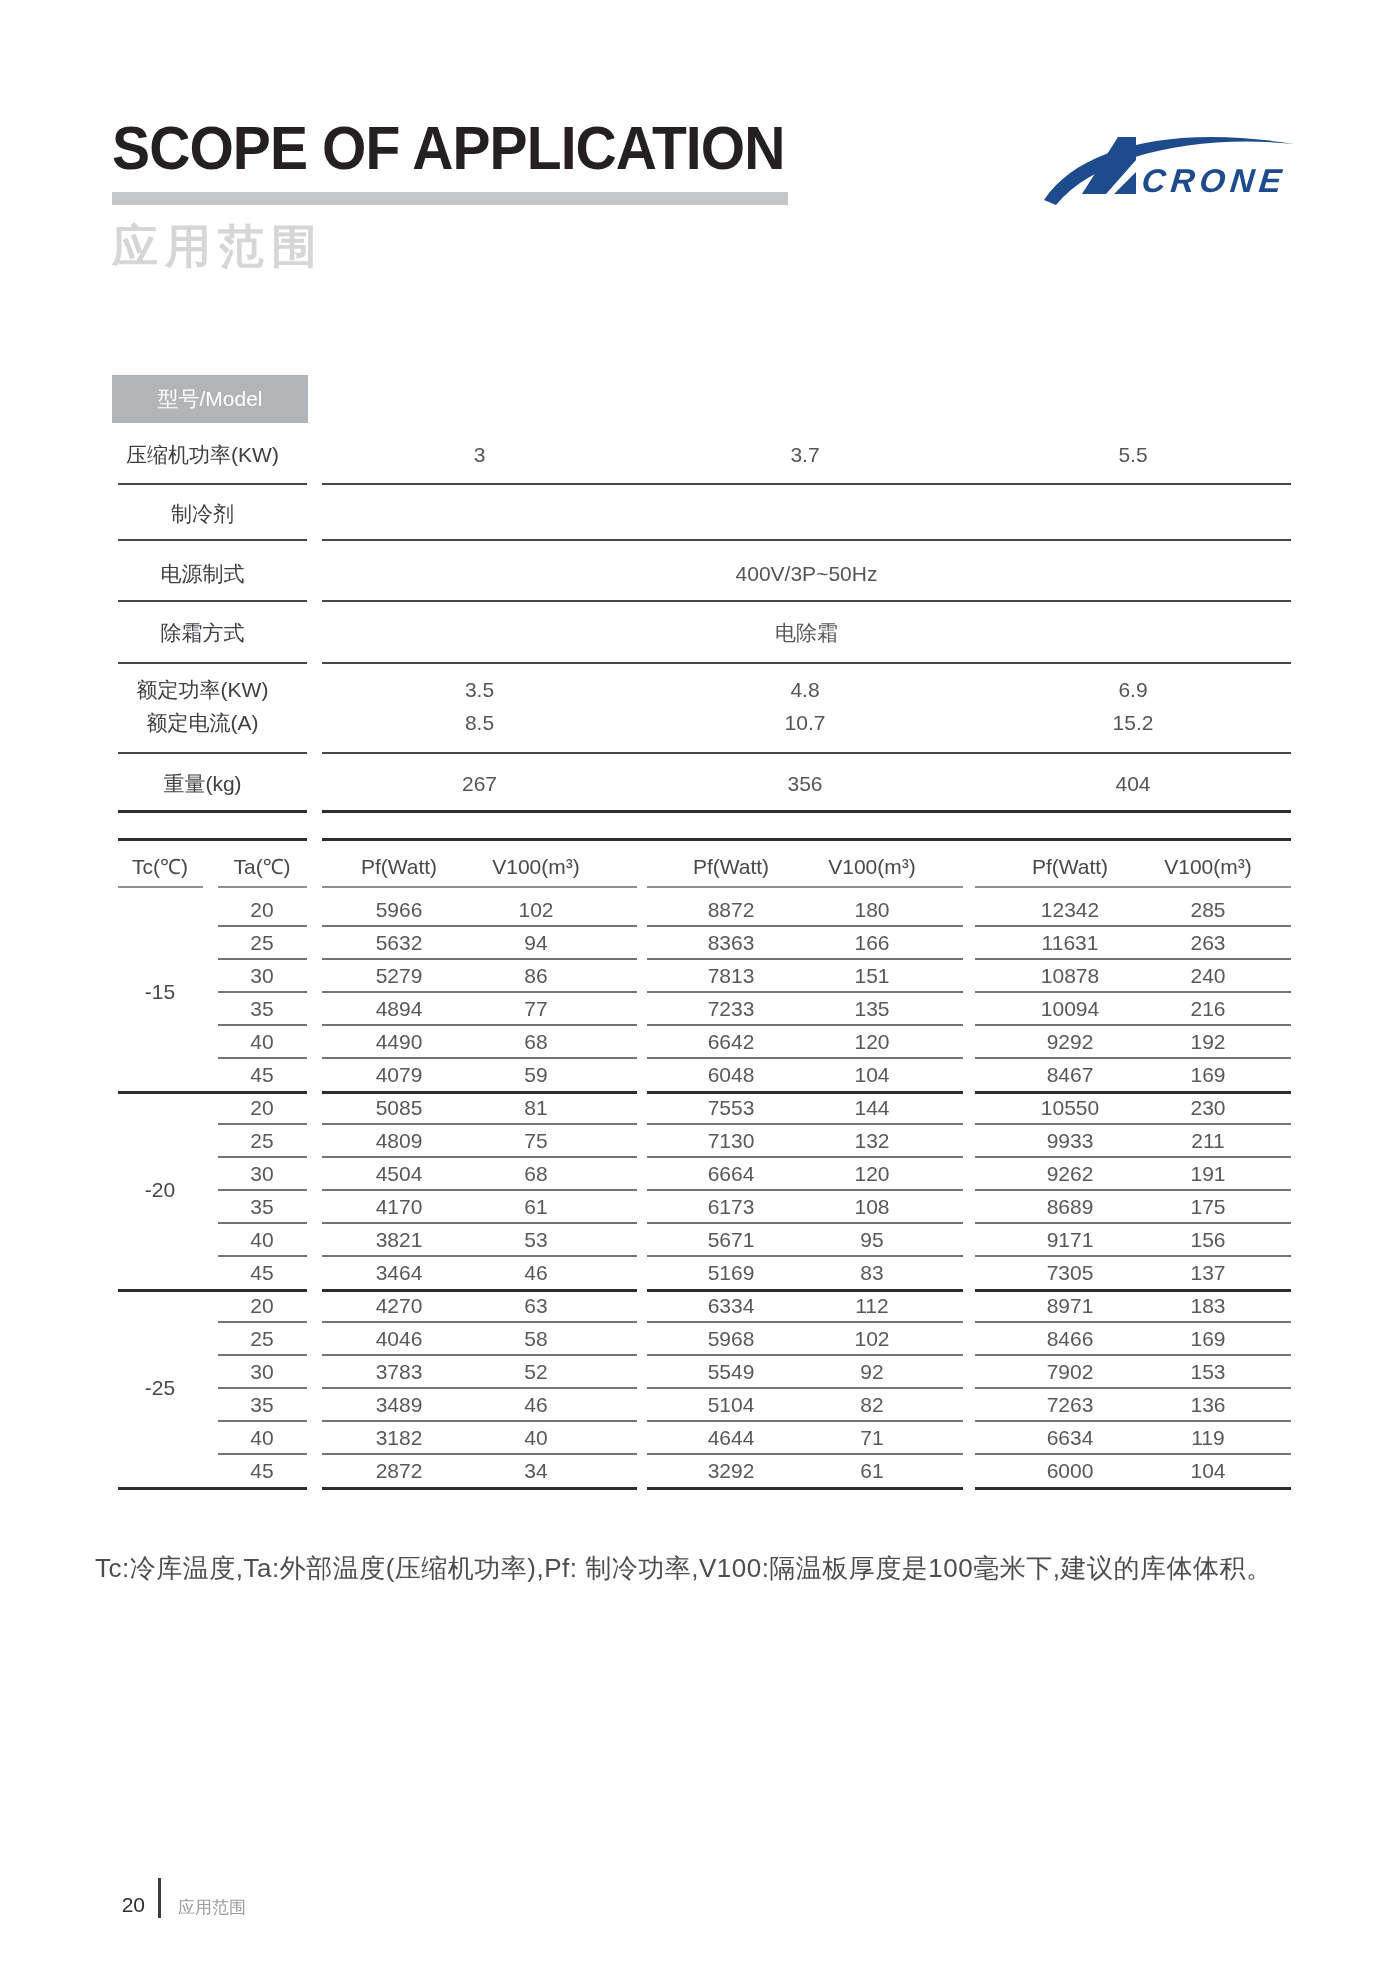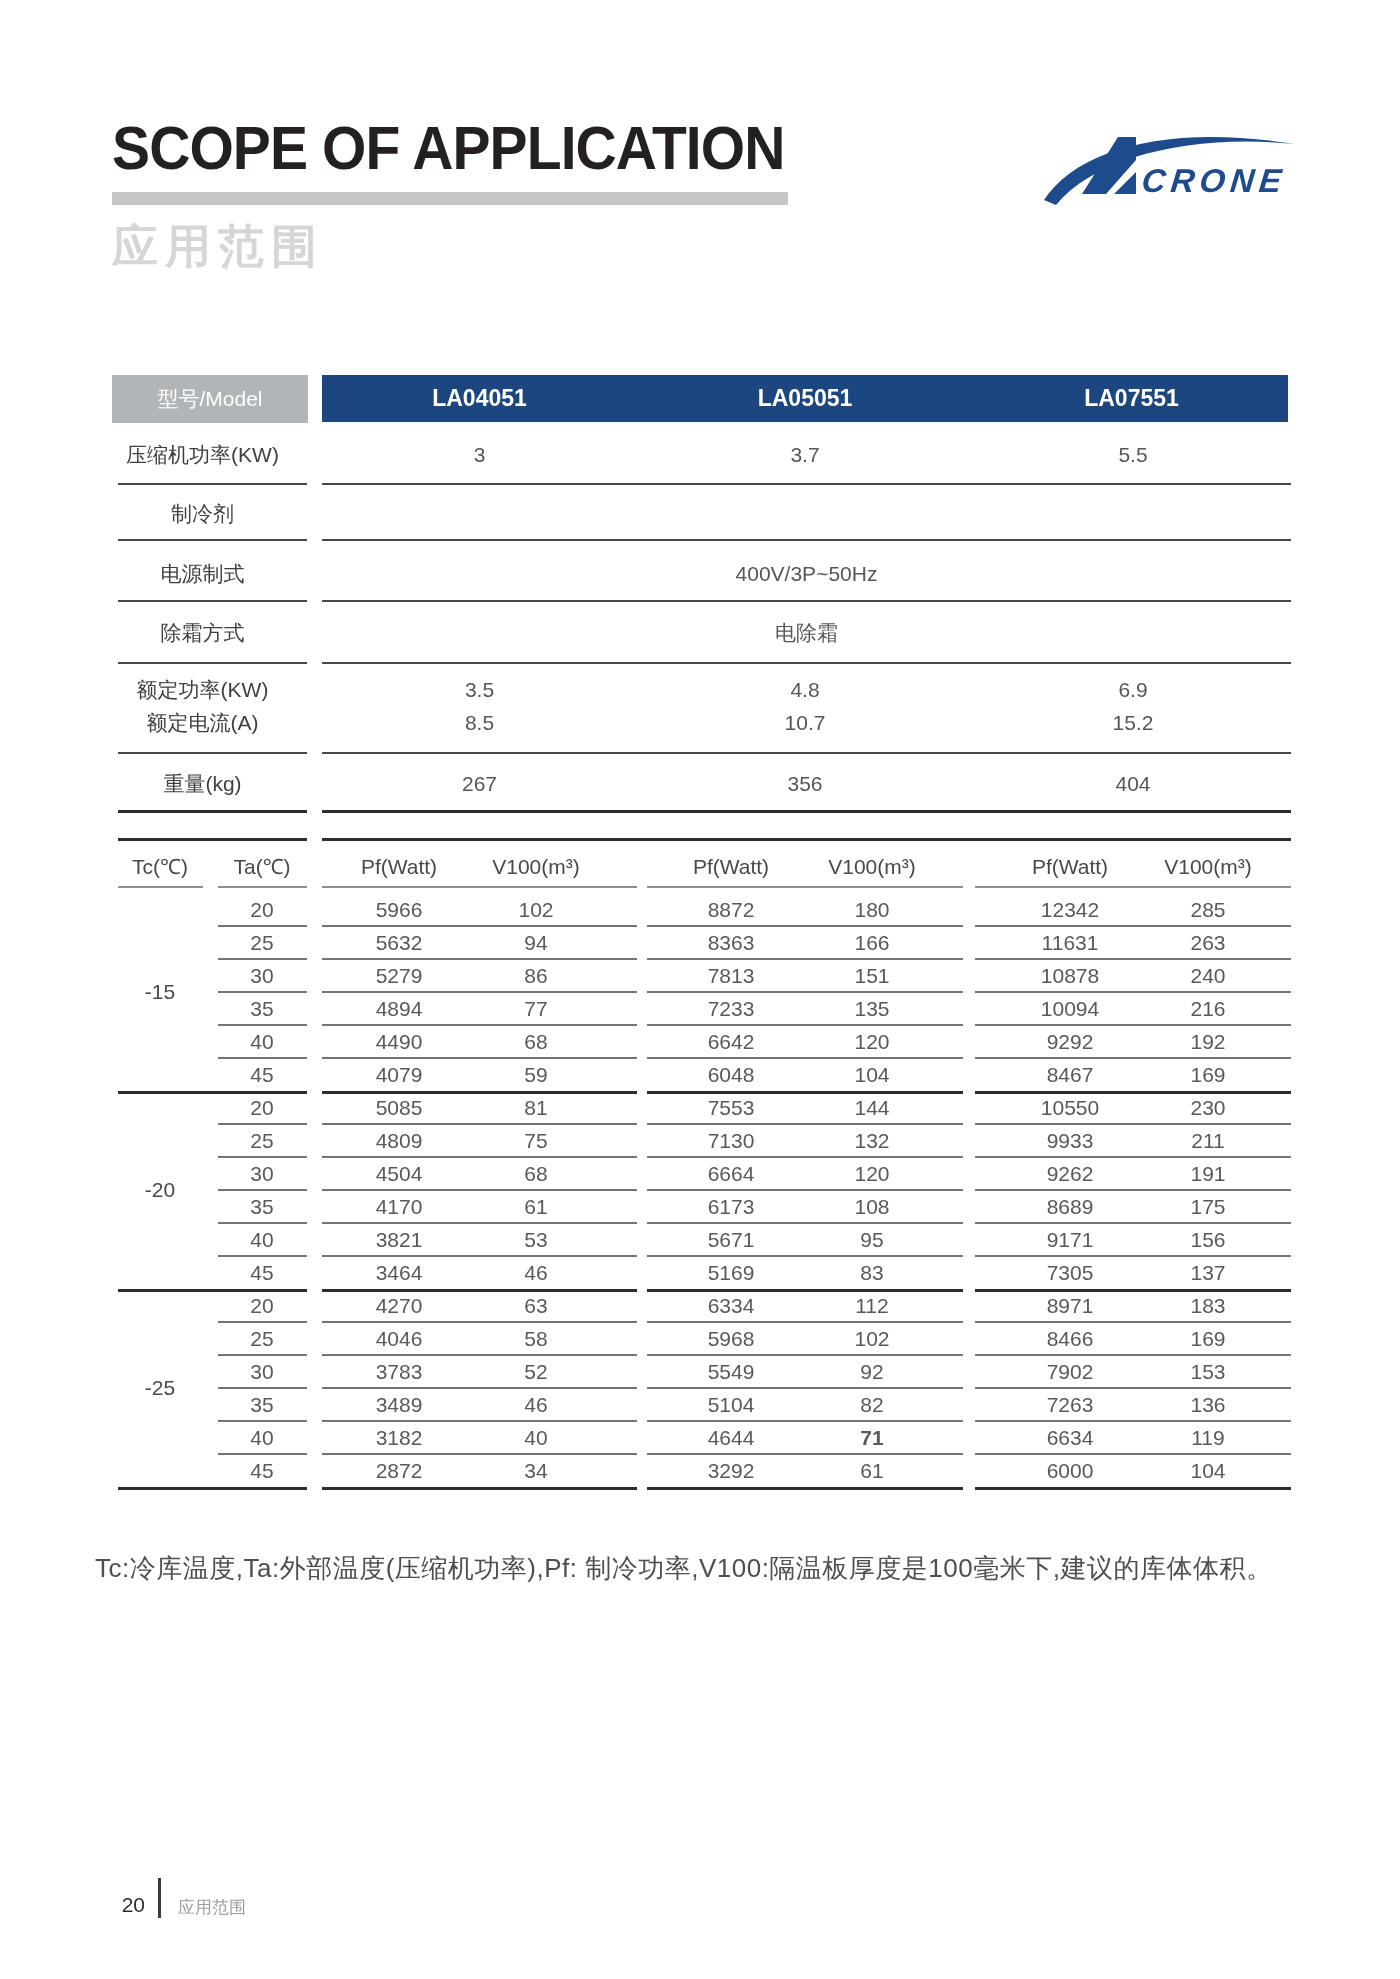--- a/index.html
+++ b/index.html
@@ -72,25 +72,20 @@
   <div class="logo">
     <svg width="262" height="86" viewBox="0 0 262 86">
       <path d="M6,76 C40,24 132,0 256,20 C160,10 60,30 18,81 Z" fill="#1e4b8c"></path>
       <path d="M44,70 L80,13 L98,13 L98,36 L68,70 Z" fill="#1e4b8c"></path>
       <path d="M98,48 L98,70 L76,70 Z" fill="#1e4b8c"></path>
     </svg>
     <span class="logo-crone">CRONE</span>
   </div>
 
   <div class="model-corner">型号/Model</div>
-  <div class="model-bar">
-    <span class="model-name mg1">LA04051</span>
-    <span class="model-name mg2">LA05051</span>
-    <span class="model-name mg3">LA07551</span>
-  </div>
 
   <div class="spec-label" style="top:441px">压缩机功率(KW)</div>
   <div class="spec-val g1" style="top:441px">3</div>
   <div class="spec-val g2" style="top:441px">3.7</div>
   <div class="spec-val g3" style="top:441px">5.5</div>
 
   <div class="spec-label" style="top:500px">制冷剂</div>
 
   <div class="spec-label" style="top:560px">电源制式</div>
   <div class="spec-val gspan" style="top:560px">400V/3P~50Hz</div>
@@ -303,21 +298,21 @@
       <div class="cell c-data" style="left: 1005px; top: 1392px; width: 130px;">7263</div>
       <div class="cell c-data" style="left: 1143px; top: 1392px; width: 130px;">136</div>
       <div class="ln ln-thin" style="left: 218px; top: 1420px; width: 89px;"></div>
       <div class="ln ln-thin" style="left: 322px; top: 1420px; width: 315px;"></div>
       <div class="ln ln-thin" style="left: 647px; top: 1420px; width: 316px;"></div>
       <div class="ln ln-thin" style="left: 975px; top: 1420px; width: 316px;"></div>
       <div class="cell c-data" style="left: 217px; top: 1425px; width: 90px;">40</div>
       <div class="cell c-data" style="left: 334px; top: 1425px; width: 130px;">3182</div>
       <div class="cell c-data" style="left: 471px; top: 1425px; width: 130px;">40</div>
       <div class="cell c-data" style="left: 666px; top: 1425px; width: 130px;">4644</div>
-      <div class="cell c-data" style="left: 807px; top: 1425px; width: 130px; font-weight: bold;">71</div>
+      <div class="cell c-data" style="left: 807px; top: 1425px; width: 130px;">71</div>
       <div class="cell c-data" style="left: 1005px; top: 1425px; width: 130px;">6634</div>
       <div class="cell c-data" style="left: 1143px; top: 1425px; width: 130px;">119</div>
       <div class="ln ln-thin" style="left: 218px; top: 1453px; width: 89px;"></div>
       <div class="ln ln-thin" style="left: 322px; top: 1453px; width: 315px;"></div>
       <div class="ln ln-thin" style="left: 647px; top: 1453px; width: 316px;"></div>
       <div class="ln ln-thin" style="left: 975px; top: 1453px; width: 316px;"></div>
       <div class="cell c-data" style="left: 217px; top: 1458px; width: 90px;">45</div>
       <div class="cell c-data" style="left: 334px; top: 1458px; width: 130px;">2872</div>
       <div class="cell c-data" style="left: 471px; top: 1458px; width: 130px;">34</div>
       <div class="cell c-data" style="left: 666px; top: 1458px; width: 130px;">3292</div>

